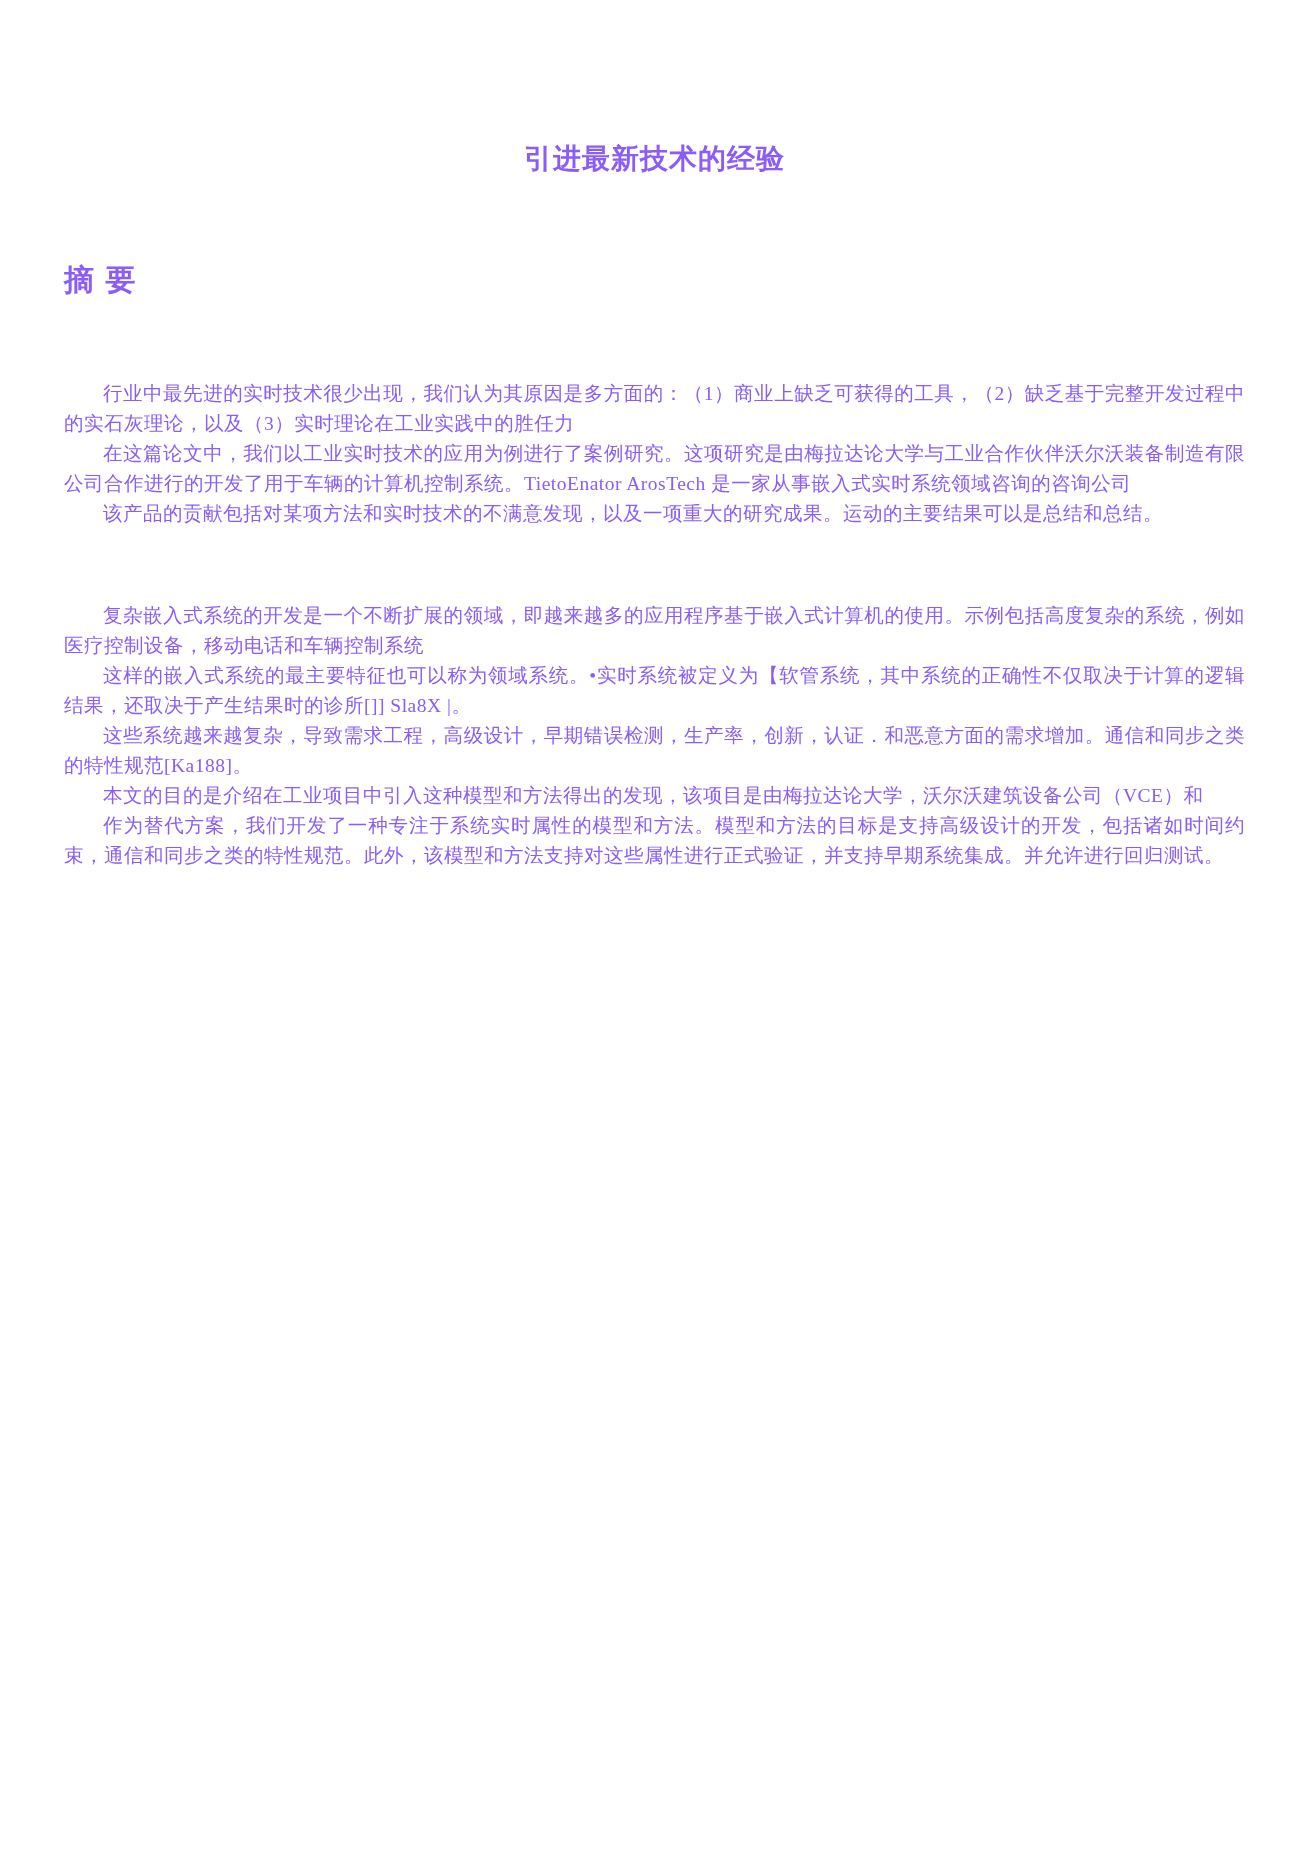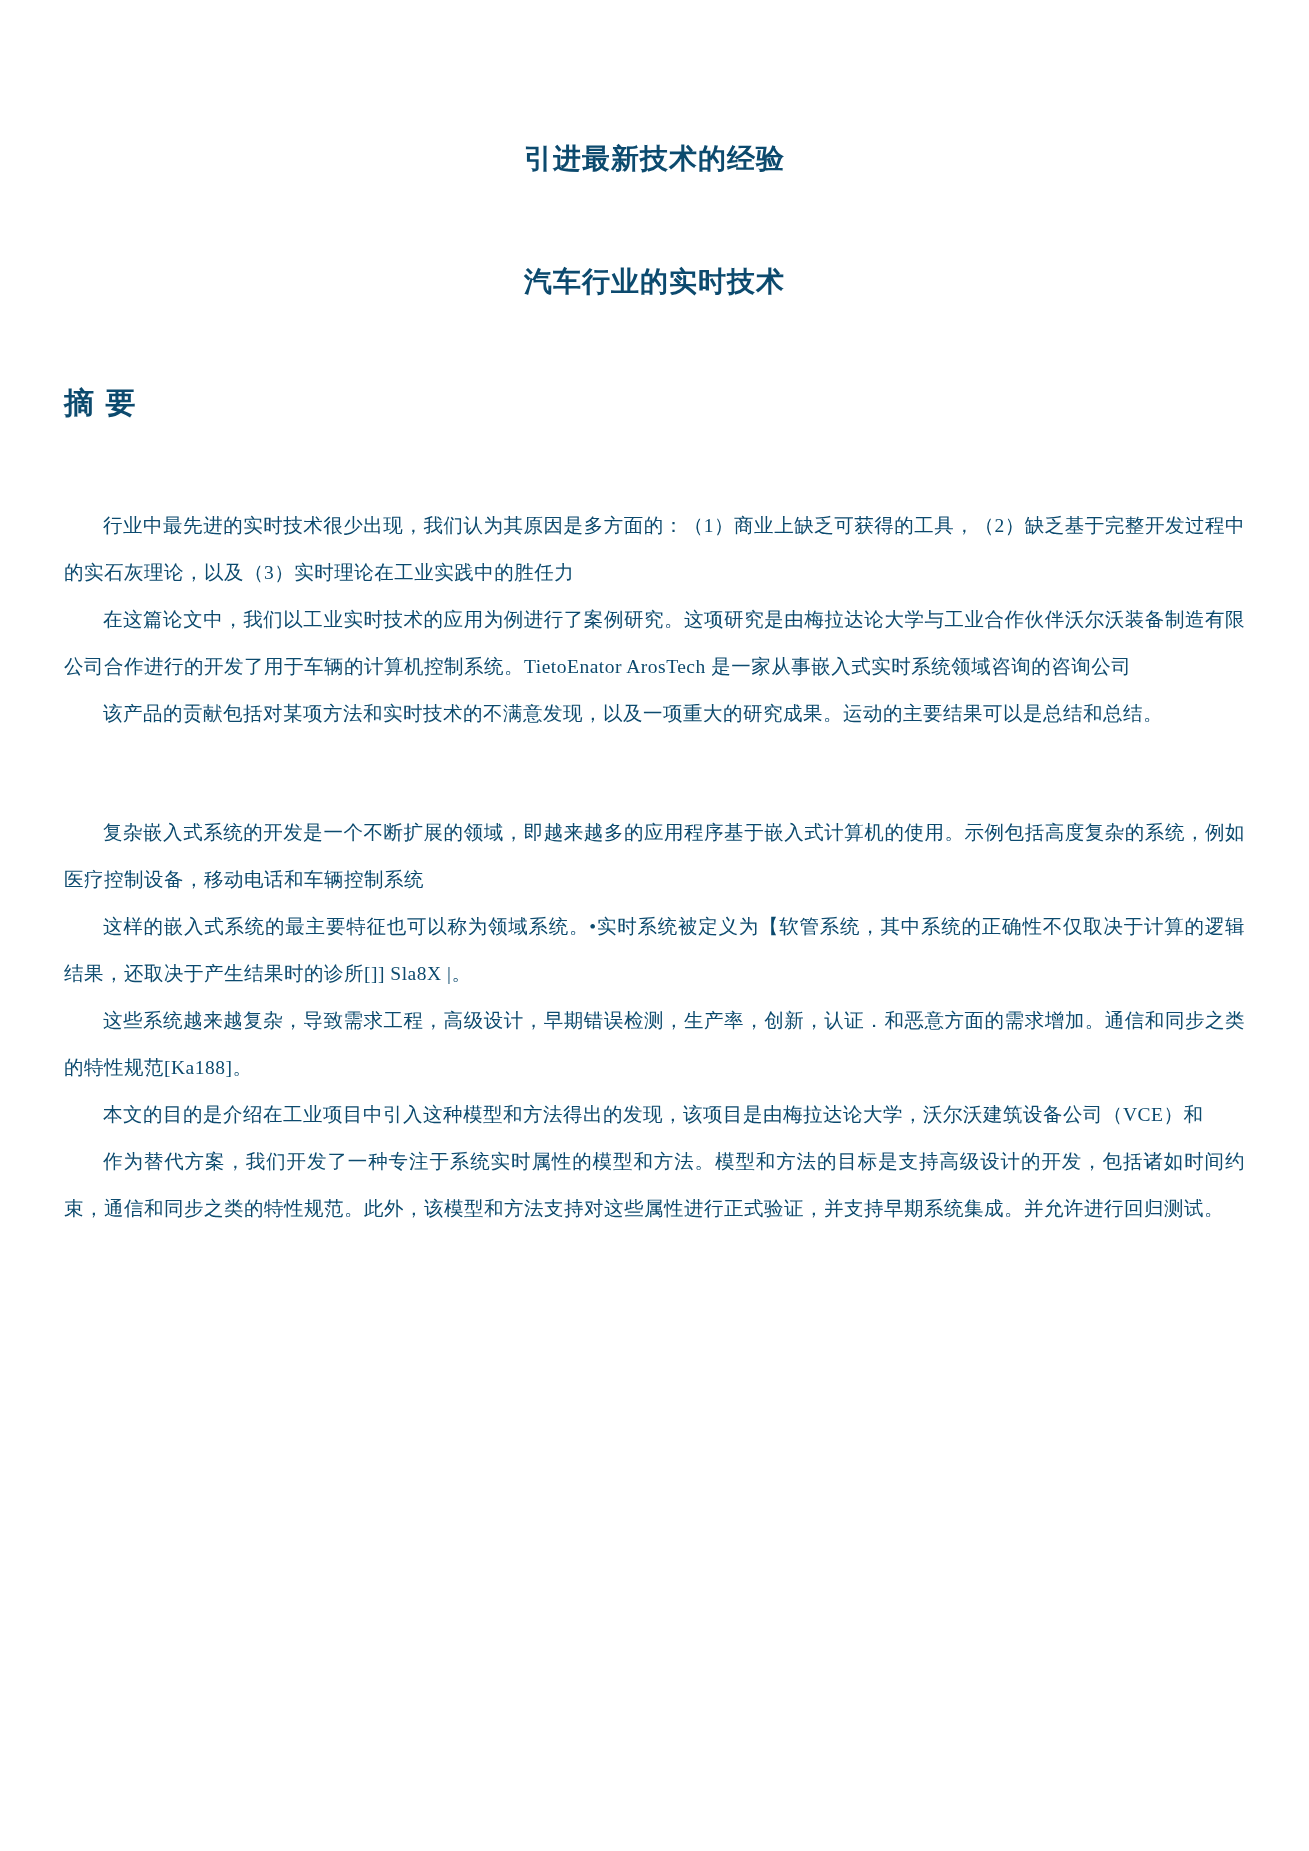--- a/index.html
+++ b/index.html
@@ -6,21 +6,21 @@
     margin: 0;
     padding: 0;
     background: #ffffff;
   }
   .page {
     position: relative;
     width: 1309px;
     height: 1851px;
     background: #ffffff;
     font-family: "Liberation Serif", "DejaVu Serif", serif;
-    color: #0c4a6e;
+    color: #8b5cf6;
     overflow: hidden;
     box-sizing: border-box;
     padding: 140px 64px 0 64px;
   }
   .doc-title {
     text-align: center;
     font-size: 28px;
     font-weight: bold;
     letter-spacing: 1px;
     margin: 0;
@@ -32,21 +32,21 @@
     font-size: 30px;
     font-weight: bold;
     letter-spacing: 2px;
     margin: 82px 0 0 0;
   }
   .abstract-block {
     margin-top: 78px;
   }
   .para {
     font-size: 19.5px;
-    line-height: 47px;
+    line-height: 30px;
     text-indent: 2em;
     text-align: justify;
     margin: 0;
     letter-spacing: 0.5px;
   }
   .section-heading {
     margin: 66px 0 0 0;
     font-weight: normal;
   }
   .section-heading .sec-num {
@@ -62,21 +62,20 @@
     margin-top: 72px;
   }
 </style>
 </head>
 <body>
 
 <div class="page">
 
   <h1 class="doc-title t1">引进最新技术的经验</h1>
 
-  <h1 class="doc-title t2">汽车行业的实时技术</h1>
 
   <h2 class="abstract-heading">摘 要</h2>
 
   <div class="abstract-block">
     <p class="para">行业中最先进的实时技术很少出现，我们认为其原因是多方面的：（1）商业上缺乏可获得的工具，（2）缺乏基于完整开发过程中的实石灰理论，以及（3）实时理论在工业实践中的胜任力</p>
     <p class="para">在这篇论文中，我们以工业实时技术的应用为例进行了案例研究。这项研究是由梅拉达论大学与工业合作伙伴沃尔沃装备制造有限公司合作进行的开发了用于车辆的计算机控制系统。TietoEnator ArosTech 是一家从事嵌入式实时系统领域咨询的咨询公司</p>
     <p class="para">该产品的贡献包括对某项方法和实时技术的不满意发现，以及一项重大的研究成果。运动的主要结果可以是总结和总结。</p>
   </div>
 
 

